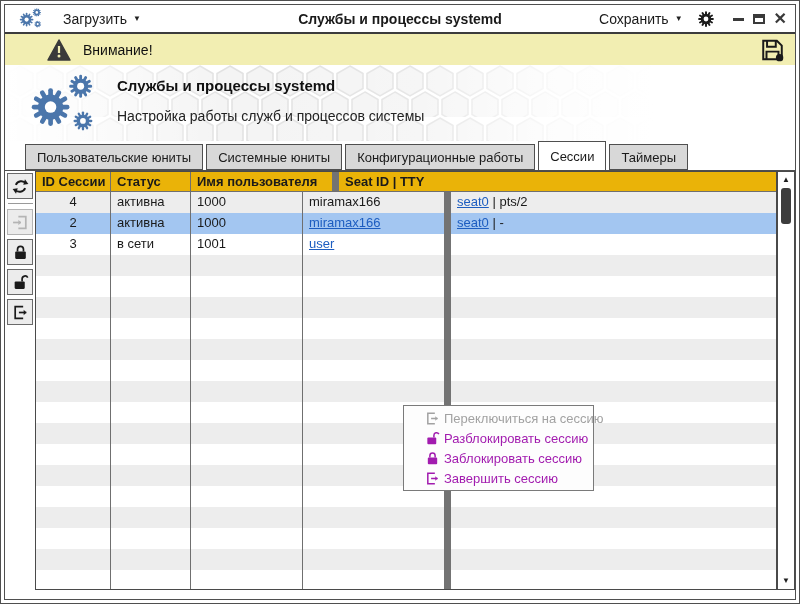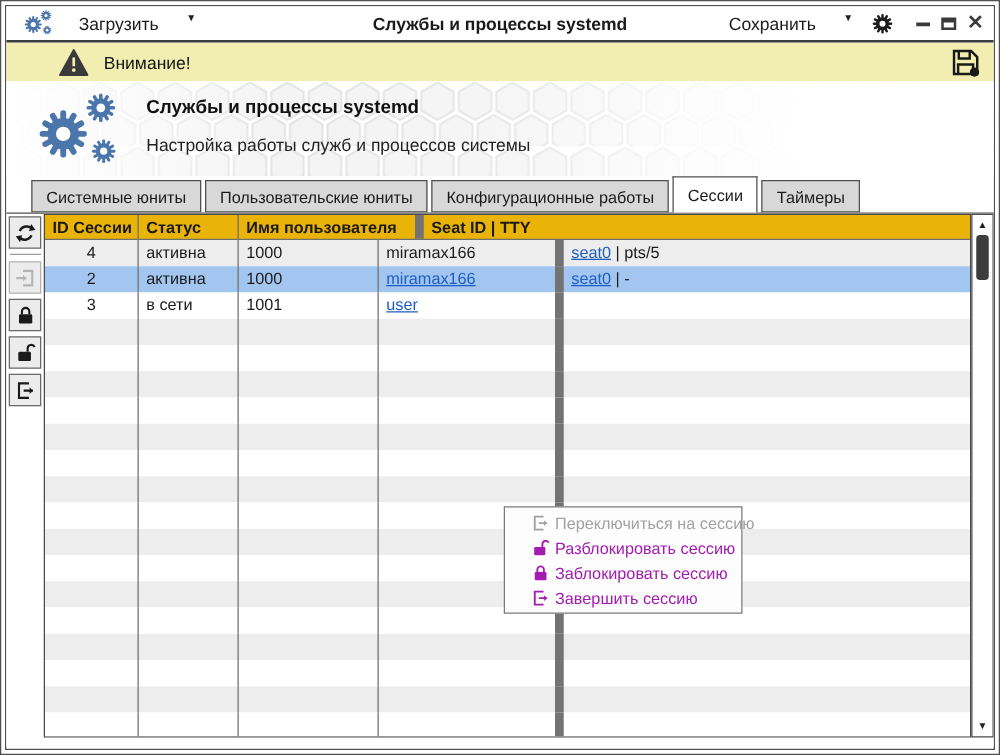--- a/index.html
+++ b/index.html
@@ -6,21 +6,21 @@
   html,body { width:800px; height:604px; }
   body { font-family:"Liberation Sans", sans-serif; background:#fff; color:#1a1a1a; }
 
   .window { position:relative; width:800px; height:604px; border:1px solid #4f4f4f; background:#fff; padding:3px; }
   .frame  { position:relative; width:792px; height:596px; border:1px solid #4f4f4f; background:#fff; overflow:hidden; }
 
   
   .titlebar { position:relative; height:29px; background:#fff; border-bottom:2px solid #3c3c3c;
               display:flex; align-items:center; padding:0 8px 0 12px; }
   .tb-logo { width:30px; height:24px; margin-right:16px; flex:0 0 auto; }
-  .menu-btn { display:flex; align-items:flex-start; gap:22px; font-size:14px; color:#1a1a1a; cursor:default; }
+  .menu-btn { display:flex; align-items:center; gap:6px; font-size:14px; color:#1a1a1a; cursor:default; }
   .caret { font-size:8px; color:#222; line-height:1; }
   .tb-title { position:absolute; left:50%; transform:translateX(-50%); font-weight:bold; font-size:14px; white-space:nowrap; }
   .tb-right { margin-left:auto; display:flex; align-items:center; gap:14px; }
   .gear-sm { width:18px; height:18px; display:block; }
   .winctl { display:flex; align-items:center; gap:9px; margin-left:4px; }
   .wc-min { width:11px; height:3px; background:#3a3a3a; margin-top:2px; }
   .wc-max { width:12px; height:10px; border:2px solid #3a3a3a; border-top:4px solid #3a3a3a; }
   .wc-close { font-size:16px; font-weight:bold; color:#3a3a3a; line-height:1; }
 
   
@@ -165,22 +165,22 @@
         <use href="#gsym" x="25" y="0" width="17" height="17"></use>
         <use href="#gsym" x="28" y="24" width="14" height="14"></use>
       </svg>
       <div class="banner-text">
         <div class="banner-title">Службы и процессы systemd</div>
         <div class="banner-sub">Настройка работы служб и процессов системы</div>
       </div>
     </div>
 
     <div class="tabstrip" id="tabstrip">
+        <div class="tab">Пользовательские юниты</div>
         <div class="tab">Системные юниты</div>
-        <div class="tab">Пользовательские юниты</div>
         <div class="tab">Конфигурационные работы</div>
         <div class="tab active">Сессии</div>
         <div class="tab">Таймеры</div>
       </div>
 
     <div class="main">
 
       <div class="toolcol">
         <div class="tool-btn">
             <span>
@@ -235,21 +235,21 @@
           <div class="cell c1">Статус</div>
           <div class="cell c3">Имя пользователя</div>
           <div class="cell c4">Seat ID | TTY</div>
         </div>
         <div id="tbody">
             <div class="trow alt">
               <div class="cell c0">4</div>
               <div class="cell c1">активна</div>
               <div class="cell c2">1000</div>
               <div class="cell c3"><span>miramax166</span></div>
-              <div class="cell c4"><span class="lnk">seat0</span><span> | pts/5</span></div>
+              <div class="cell c4"><span class="lnk">seat0</span><span> | pts/2</span></div>
             </div>
             <div class="trow selected">
               <div class="cell c0">2</div>
               <div class="cell c1">активна</div>
               <div class="cell c2">1000</div>
               <div class="cell c3"><span class="lnk">miramax166</span></div>
               <div class="cell c4"><span class="lnk">seat0</span><span> | -</span></div>
             </div>
             <div class="trow">
               <div class="cell c0">3</div>

